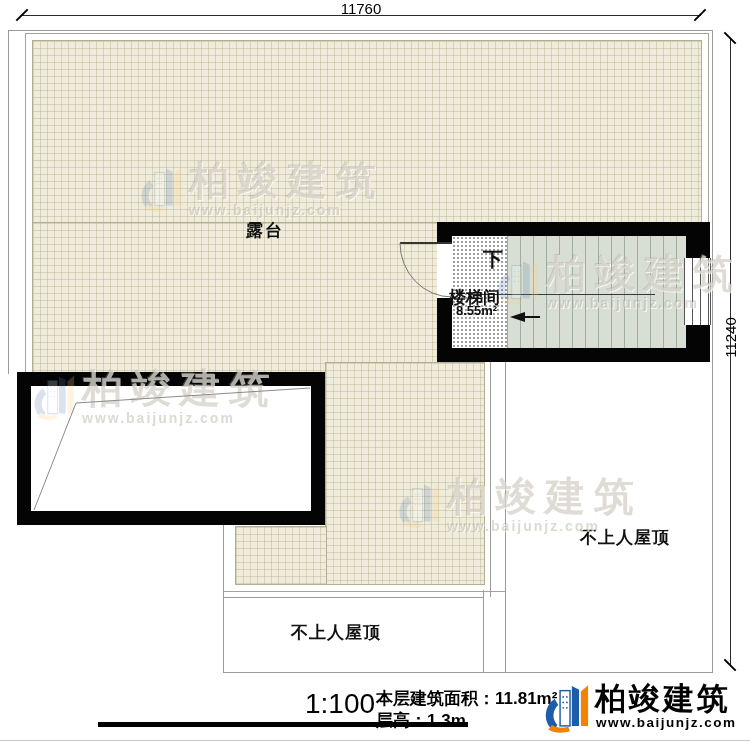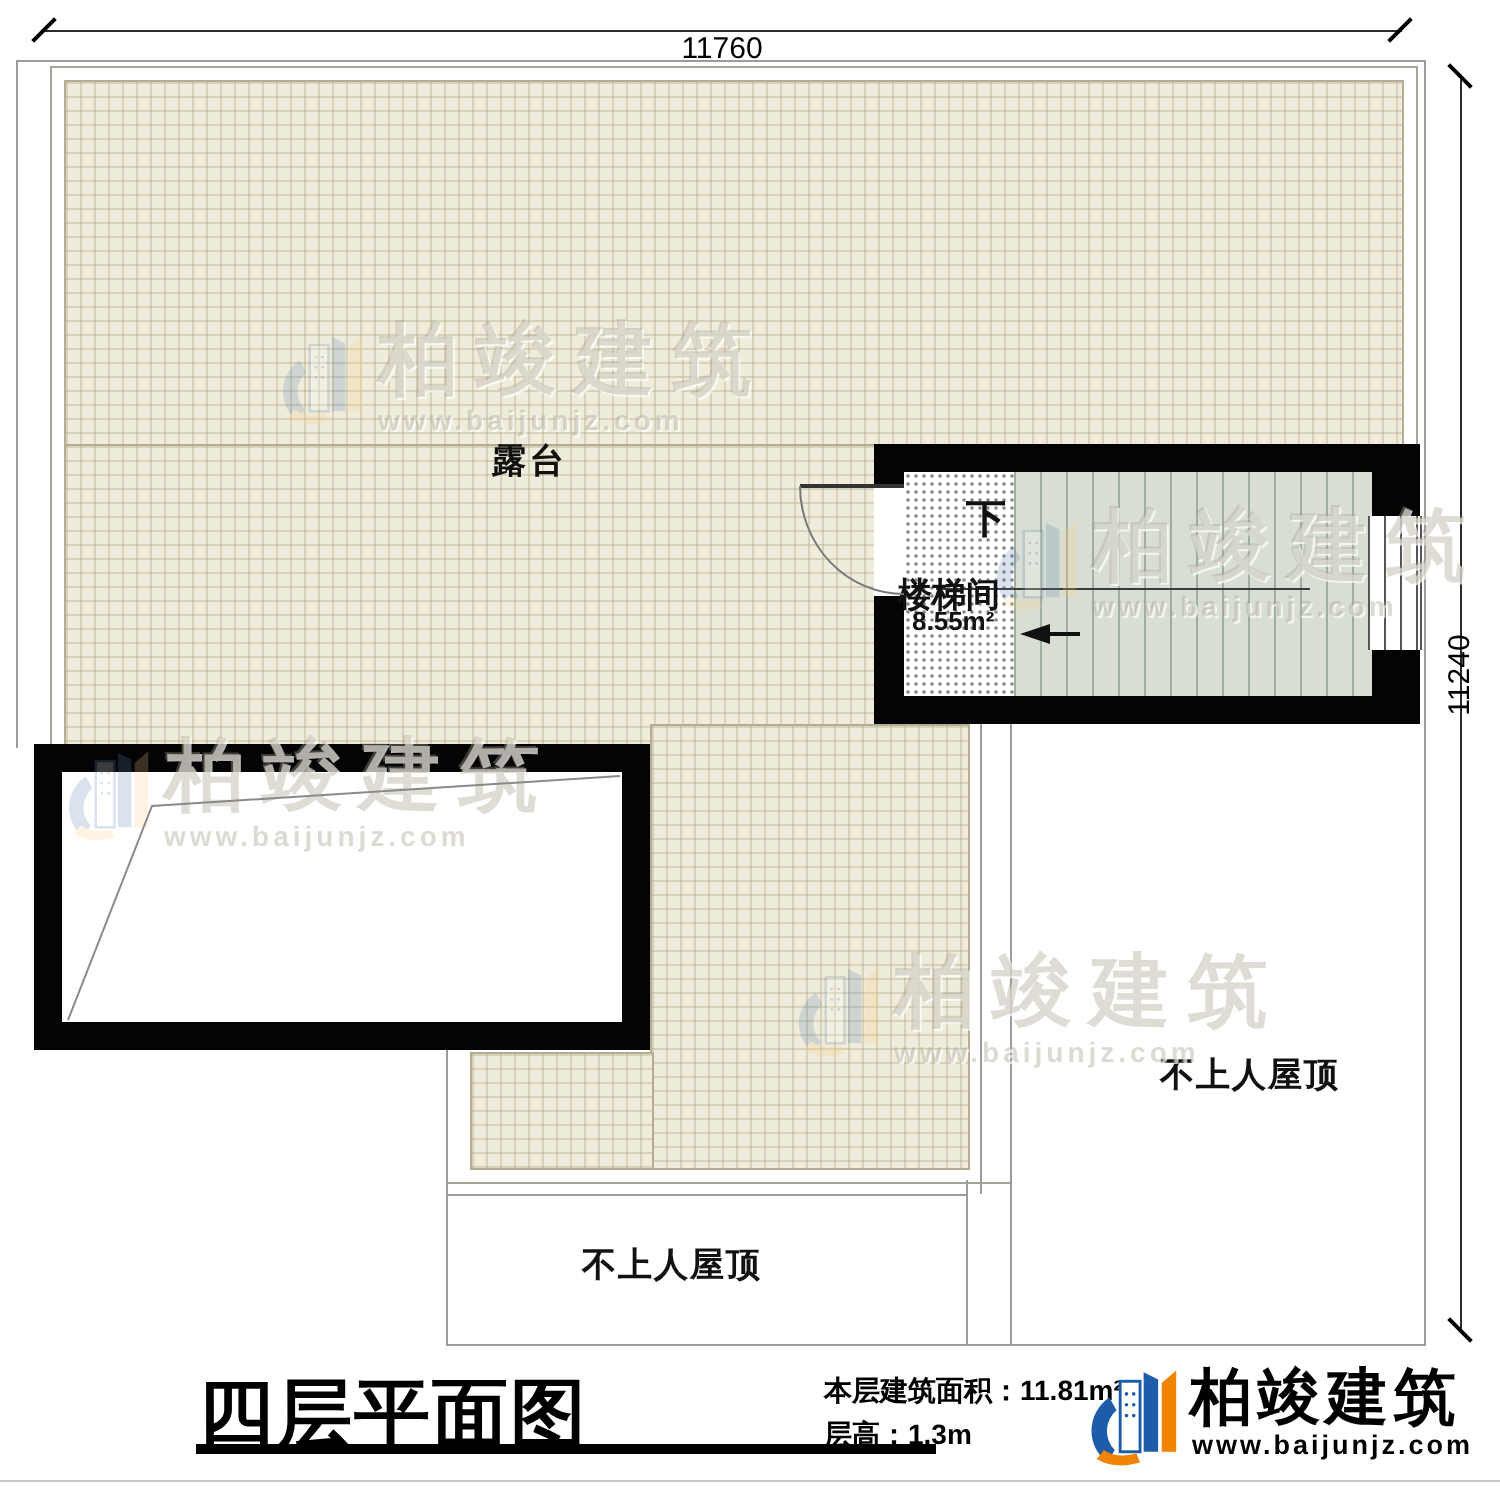--- a/index.html
+++ b/index.html
@@ -31,21 +31,21 @@
   .wm .wm-ic{width:44px;height:54px;opacity:.22;filter:grayscale(.6) brightness(1.5);}
   .wm .wm-name{font-size:40px;font-weight:700;letter-spacing:9px;line-height:1;
     color:rgba(170,163,144,.38);text-shadow:1px 1px 0 rgba(255,255,255,.7);}
   .wm .wm-url{font-size:14px;font-weight:700;letter-spacing:2px;margin-top:2px;
     color:rgba(170,163,144,.40);text-shadow:1px 1px 0 rgba(255,255,255,.7);}
   .arrowhead{position:absolute;width:0;height:0;border-top:5px solid transparent;
     border-bottom:5px solid transparent;border-right:15px solid #111;}
   svg.overlay{position:absolute;left:0;top:0;pointer-events:none;}
   .tb-title{position:absolute;font-size:38px;font-weight:700;letter-spacing:1px;}
   .tb-scale{position:absolute;font-size:28px;font-weight:400;}
-  .tb-small{position:absolute;font-size:14px;font-weight:700;margin-left:36px;}
+  .tb-small{position:absolute;font-size:17px;font-weight:700;}
   .tb-underline{position:absolute;background:#000;}
   .brand-name{position:absolute;font-size:31px;font-weight:700;letter-spacing:3px;color:#000;white-space:nowrap;}
   .brand-url{position:absolute;font-size:13.5px;font-weight:700;letter-spacing:1.5px;color:#000;white-space:nowrap;}
 </style>
 </head>
 <body>
 
 <div id="canvas">
 
   <svg width="0" height="0" style="position:absolute">
@@ -95,21 +95,21 @@
   <div class="line" style="left:223px;top:672px;width:490px;height:1px;"></div>
   <div class="line" style="left:223px;top:525px;width:1px;height:148px;"></div>
   <div class="line" style="left:505px;top:362px;width:1px;height:311px;"></div>
   <div class="line" style="left:223px;top:597px;width:261px;height:1px;"></div>
   <div class="line" style="left:483px;top:590px;width:1px;height:83px;"></div>
   <div class="line" style="left:490px;top:362px;width:1px;height:235px;"></div>
 
   <div class="dimline" style="left:22px;top:15px;width:679px;height:1px;"></div>
   <div class="tick fw" style="left:14px;top:14px;"></div>
   <div class="tick fw" style="left:692px;top:14px;"></div>
-  <div class="dimtxt" style="left:330px;top:16px;width:62px;">11760</div>
+  <div class="dimtxt" style="left:330px;top:0px;width:62px;">11760</div>
 
   <div class="dimline" style="left:730px;top:38px;width:1px;height:628px;"></div>
   <div class="tick bw" style="left:722px;top:37px;"></div>
   <div class="tick bw" style="left:722px;top:664px;"></div>
   <div class="dimtxt" style="left:702px;top:329px;width:56px;transform:rotate(-90deg);">11240</div>
 
   <div class="lbl" style="left:246px;top:219px;font-size:17px;letter-spacing:2px;">露台</div>
   <div class="lbl" style="left:483px;top:246px;font-size:20px;">下</div>
   <div class="lbl" style="left:449px;top:286px;font-size:17px;">楼梯间</div>
   <div class="lbl" style="left:456px;top:303px;font-size:13px;">8.55m²</div>
@@ -152,22 +152,22 @@
          <div class="wm-url">www.baijunjz.com</div>
       </div>
   </div>
 
   <svg class="overlay" width="750" height="743">
     <polyline points="34,510 76,403 310,388" fill="none" stroke="#8a8a8a" stroke-width="1"></polyline>
     <line x1="400" y1="243" x2="452" y2="243" stroke="#333" stroke-width="2"></line>
     <path d="M400,243 A52,54 0 0 0 452,297" fill="none" stroke="#777" stroke-width="1"></path>
   </svg>
 
-  <div class="tb-title" style="left:99px;top:682px;">四层平面图</div>
   <div class="tb-underline" style="left:98px;top:722px;width:370px;height:5px;"></div>
+  <div class="tb-scale" style="left:305px;top:688px;">1:100</div>
   <div class="tb-small" style="left:376px;top:687px;">本层建筑面积：11.81m²</div>
   <div class="tb-small" style="left:376px;top:709px;">层高：1.3m</div>
 
   <svg class="abs" viewBox="0 0 52 60" style="left:542px;top:676px;width:47px;height:60px;">
       <use href="#logo-mark"></use>
     </svg>
   <div class="brand-name" style="left:595px;top:678px;">柏竣建筑</div>
   <div class="brand-url" style="left:596px;top:715px;">www.baijunjz.com</div>
 
   <div class="line" style="left:0;top:740px;width:750px;height:1px;background:#c8c8c8;"></div>

